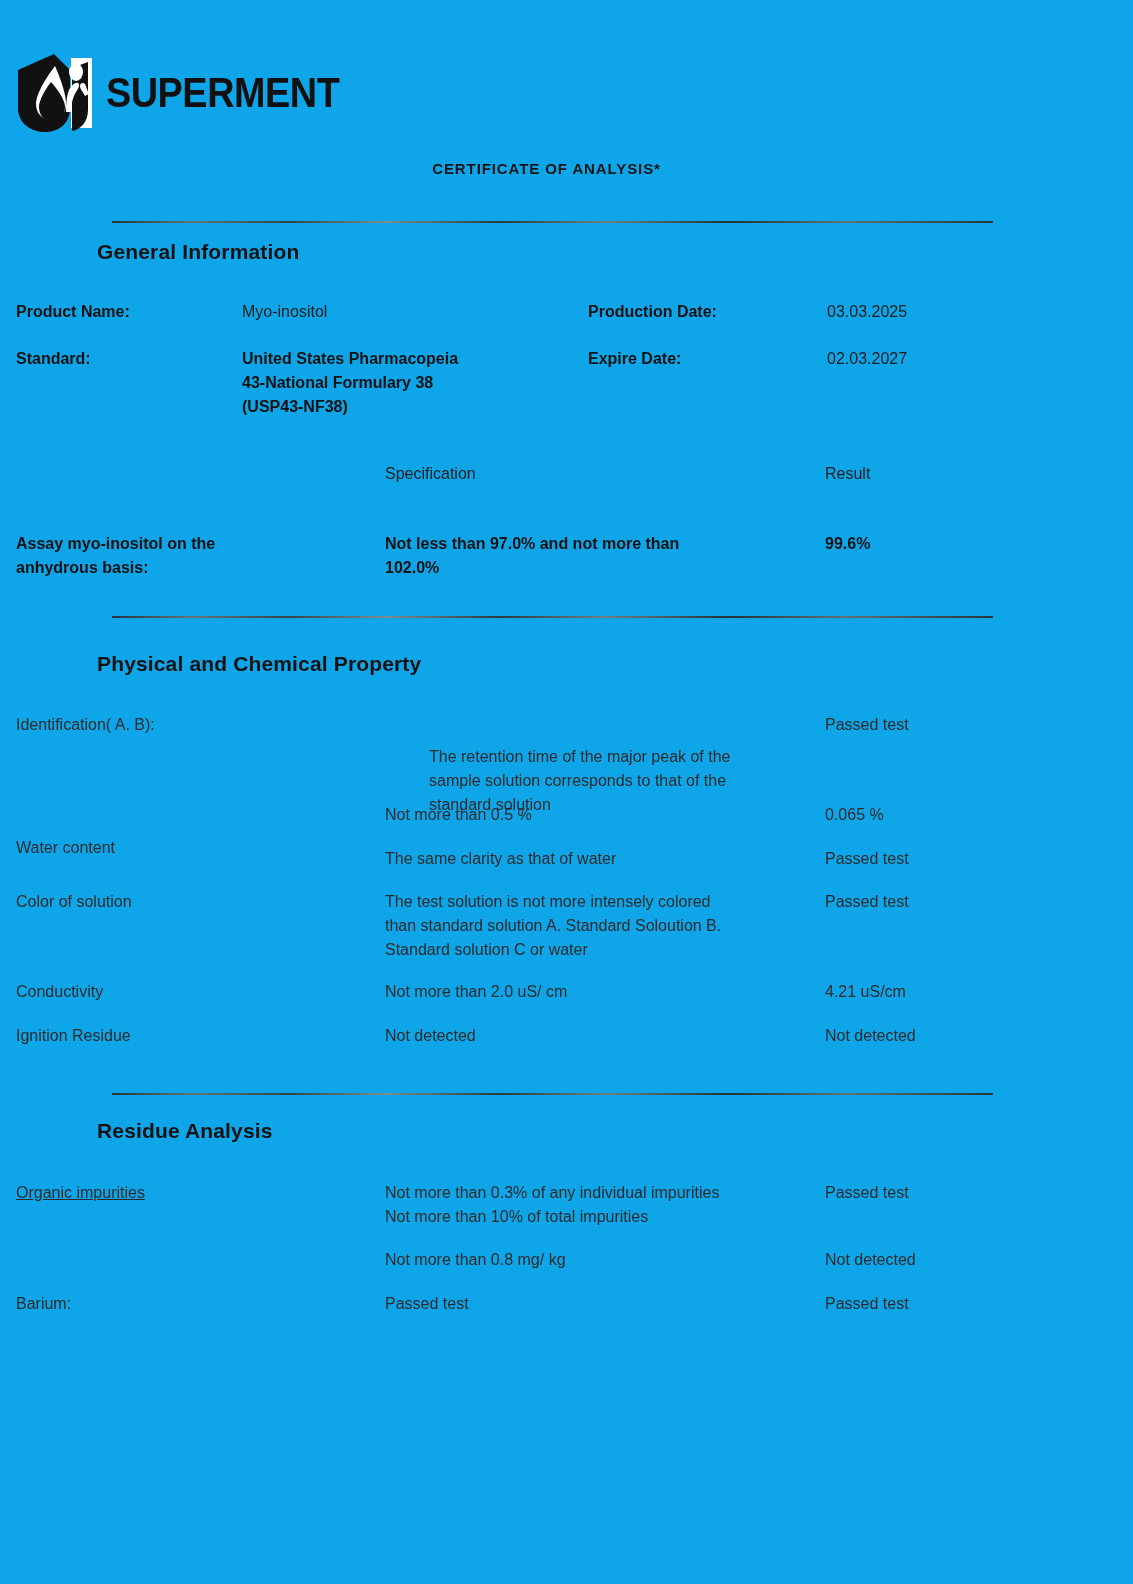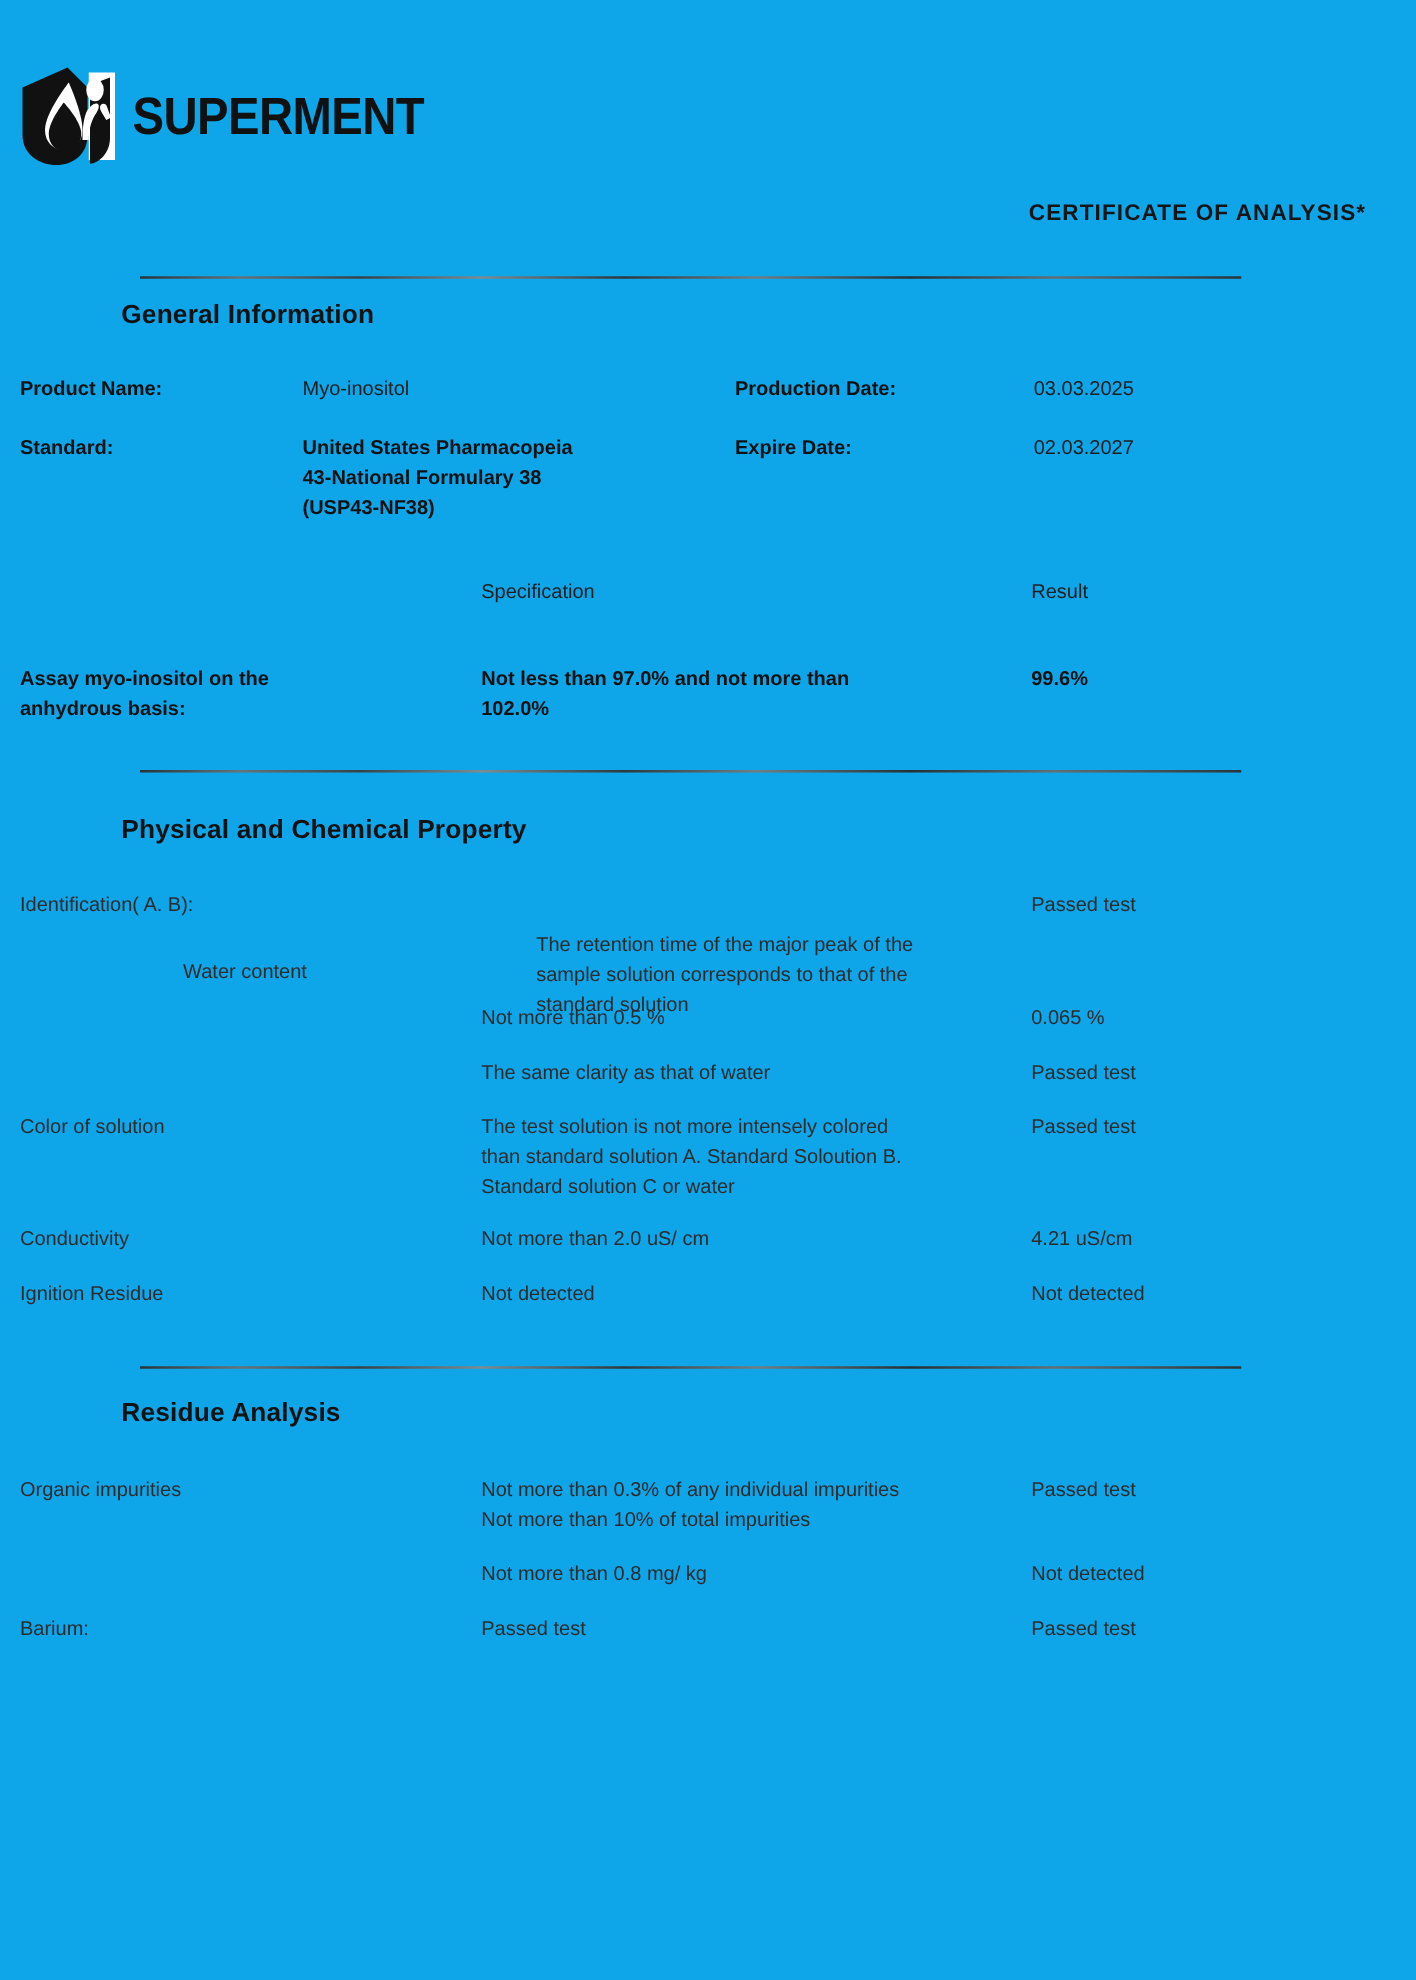--- a/index.html
+++ b/index.html
@@ -44,22 +44,22 @@
     transform-origin: left center;
     white-space: nowrap;
   }
 
   
   .doc-title {
     position: absolute;
     left: 0;
     right: 0;
     top: 160px;
-    text-align: right;
-    font-size: 18px;
+    text-align: center;
+    font-size: 15px;
     font-weight: bold;
     letter-spacing: 0.9px;
     color: #151515;
     padding-right: 40px;
   }
 
   
   .rule {
     position: absolute;
     left: 112px;
@@ -156,21 +156,21 @@
   <div class="rule" style="top:616px;"></div>
 
   <div class="section-title" style="top:652px;">Physical and Chemical Property</div>
 
   <div class="cell light col-item" style="top:713px;">Identification( A. B):</div>
   <div class="cell light col-spec" style="top:745px;margin-left:44px;">The retention time of the major peak of the
 sample solution corresponds to that of the
 standard solution</div>
   <div class="cell light col-res" style="top:713px;">Passed test</div>
 
-  <div class="cell light col-item" style="top:766px;text-align:center;">Water content</div>
+  <div class="cell light col-item" style="top:836px;">Water content</div>
   <div class="cell light col-spec" style="top:803px;">Not more than 0.5 %</div>
   <div class="cell light col-res" style="top:803px;">0.065 %</div>
 
   <div class="cell light col-spec" style="top:847px;">The same clarity as that of water</div>
   <div class="cell light col-res" style="top:847px;">Passed test</div>
 
   <div class="cell light col-item" style="top:890px;">Color of solution</div>
   <div class="cell light col-spec" style="top:890px;">The test solution is not more intensely colored
 than standard solution A. Standard Soloution B.
 Standard solution C or water</div>
@@ -181,21 +181,21 @@
   <div class="cell light col-res" style="top:980px;">4.21 uS/cm</div>
 
   <div class="cell light col-item" style="top:1024px;">Ignition Residue</div>
   <div class="cell light col-spec" style="top:1024px;">Not detected</div>
   <div class="cell light col-res" style="top:1024px;">Not detected</div>
 
   <div class="rule" style="top:1093px;"></div>
 
   <div class="section-title" style="top:1119px;">Residue Analysis</div>
 
-  <div class="cell light col-item" style="top:1181px;">Organic impurities</div>
+  <div class="cell light col-item" style="top:1181px;text-decoration:underline;">Organic impurities</div>
   <div class="cell light col-spec" style="top:1181px; width:440px;">Not more than 0.3% of any individual impurities
 Not more than 10% of total impurities</div>
   <div class="cell light col-res" style="top:1181px;">Passed test</div>
 
   <div class="cell light col-spec" style="top:1248px;">Not more than 0.8 mg/ kg</div>
   <div class="cell light col-res" style="top:1248px;">Not detected</div>
 
   <div class="cell light col-item" style="top:1292px;">Barium:</div>
   <div class="cell light col-spec" style="top:1292px;">Passed test</div>
   <div class="cell light col-res" style="top:1292px;">Passed test</div>

